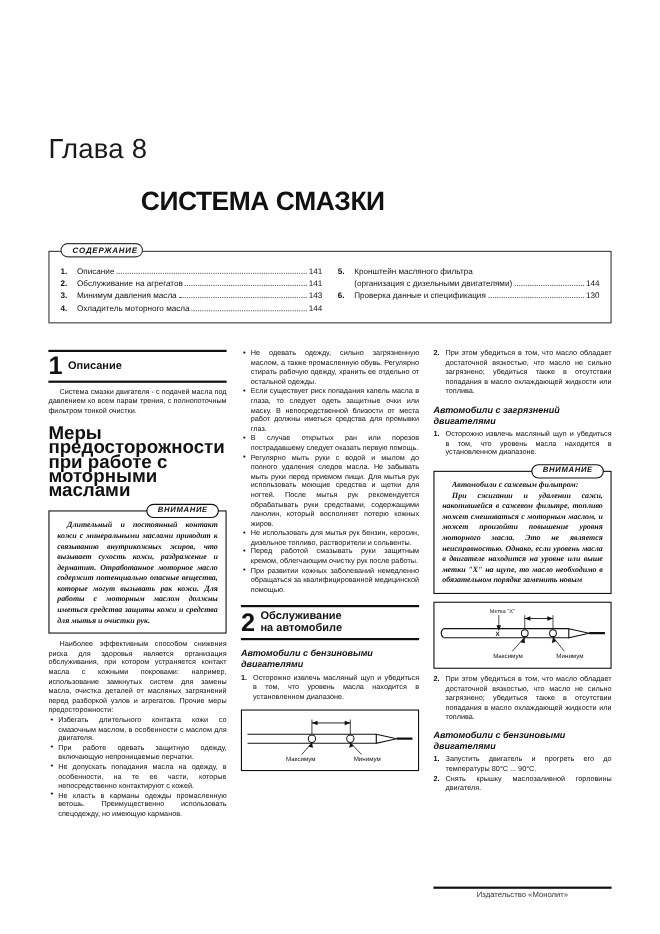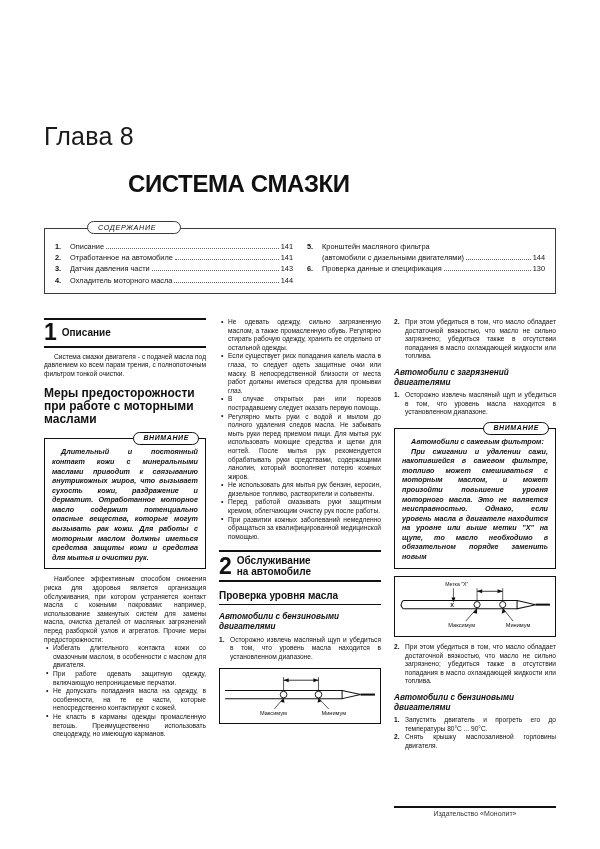--- a/index.html
+++ b/index.html
@@ -46,26 +46,25 @@
     width: 512px;
     border: 1px solid #3a3a3a;
     padding: 12px 10px 7px 10px;
   }
   .toc-badge {
     position: absolute;
     left: 10px; top: -8px;
     background: #fff;
     border: 1px solid #3a3a3a;
     border-radius: 9px;
-    padding: 1px 24px 1px 10px;
+    padding: 1px 4px 1px 10px;
     font-size: 7.2px;
-    font-weight: normal;
+    font-weight: bold;
     font-style: italic;
     letter-spacing: 0.7px;
-    margin-left: 32px;
   }
   .toc-cols {
     display: flex;
     gap: 14px;
   }
   .toc-col { width: 50%; }
   .toc-row {
     display: flex;
     align-items: baseline;
     font-size: 7.4px;
@@ -155,21 +154,21 @@
     color: #111;
   }
   .sec-name {
     font-size: 10px;
     font-weight: bold;
     line-height: 11px;
   }
 
   
   h3.big {
-    font-size: 12px;
+    font-size: 17px;
     font-weight: bold;
     line-height: 13px;
     margin: 9px 0 12px 0;
     text-align: left;
   }
   h4.ul {
     font-size: 10px;
     font-weight: bold;
     line-height: 12px;
     margin: 8px 0 5px 0;
@@ -205,21 +204,21 @@
     font-style: italic;
     letter-spacing: 0.6px;
   }
   .warn p {
     font-size: 7.2px;
     line-height: 9.6px;
     font-weight: bold;
     font-style: italic;
     text-align: justify;
   }
-  .warn p.ind { text-indent: 9px; }
+  .warn p.ind { text-indent: 9px; font-family: Liberation Serif, serif; }
 
   
   .fig {
     border: 1.1px solid #111;
     margin: 7px 0 6px 0;
     padding: 3px;
   }
   .fig svg { display: block; width: 100%; height: auto; }
 
   
@@ -251,45 +250,45 @@
     <div class="toc-cols">
       <div class="toc-col">
         <div class="toc-row">
           <span class="toc-num">1.</span>
           <span class="toc-text">Описание</span>
           <span class="toc-dots"></span>
           <span class="toc-page">141</span>
         </div>
         <div class="toc-row">
           <span class="toc-num">2.</span>
-          <span class="toc-text">Отработанное на автомобиле</span>
+          <span class="toc-text">Обслуживание на агрегатов</span>
           <span class="toc-dots"></span>
           <span class="toc-page">141</span>
         </div>
         <div class="toc-row">
           <span class="toc-num">3.</span>
-          <span class="toc-text">Датчик давления части</span>
+          <span class="toc-text">Минимум давления масла</span>
           <span class="toc-dots"></span>
           <span class="toc-page">143</span>
         </div>
         <div class="toc-row">
           <span class="toc-num">4.</span>
           <span class="toc-text">Охладитель моторного масла</span>
           <span class="toc-dots"></span>
           <span class="toc-page">144</span>
         </div>
       </div>
       <div class="toc-col">
         <div class="toc-row">
           <span class="toc-num">5.</span>
           <span class="toc-text">Кронштейн масляного фильтра</span>
         </div>
         <div class="toc-row cont">
           <span class="toc-num"></span>
-          <span class="toc-text">(автомобили с дизельными двигателями)</span>
+          <span class="toc-text">(организация с дизельными двигателями)</span>
           <span class="toc-dots"></span>
           <span class="toc-page">144</span>
         </div>
         <div class="toc-row">
           <span class="toc-num">6.</span>
           <span class="toc-text">Проверка данные и спецификация</span>
           <span class="toc-dots"></span>
           <span class="toc-page">130</span>
         </div>
       </div>
@@ -339,21 +338,20 @@
       <div class="sec-inner">
         <span class="sec-num">2</span>
         <span class="sec-name">
           <span>Обслуживание</span><br>
           <span>на автомобиле</span>
         </span>
       </div>
       <div class="rule-bot"></div>
     </div>
 
-    <h4 class="ul">Проверка уровня масла</h4>
     <h5 class="it">Автомобили с бензиновыми двигателями</h5>
 
     <p class="numstep">
       <span class="n">1.</span>
       <span>Осторожно извлечь масляный щуп и убедиться в том, что уровень масла находится в установленном диапазоне.</span>
     </p>
 
     <div class="fig">
       <svg viewBox="0 0 300 92">
 

